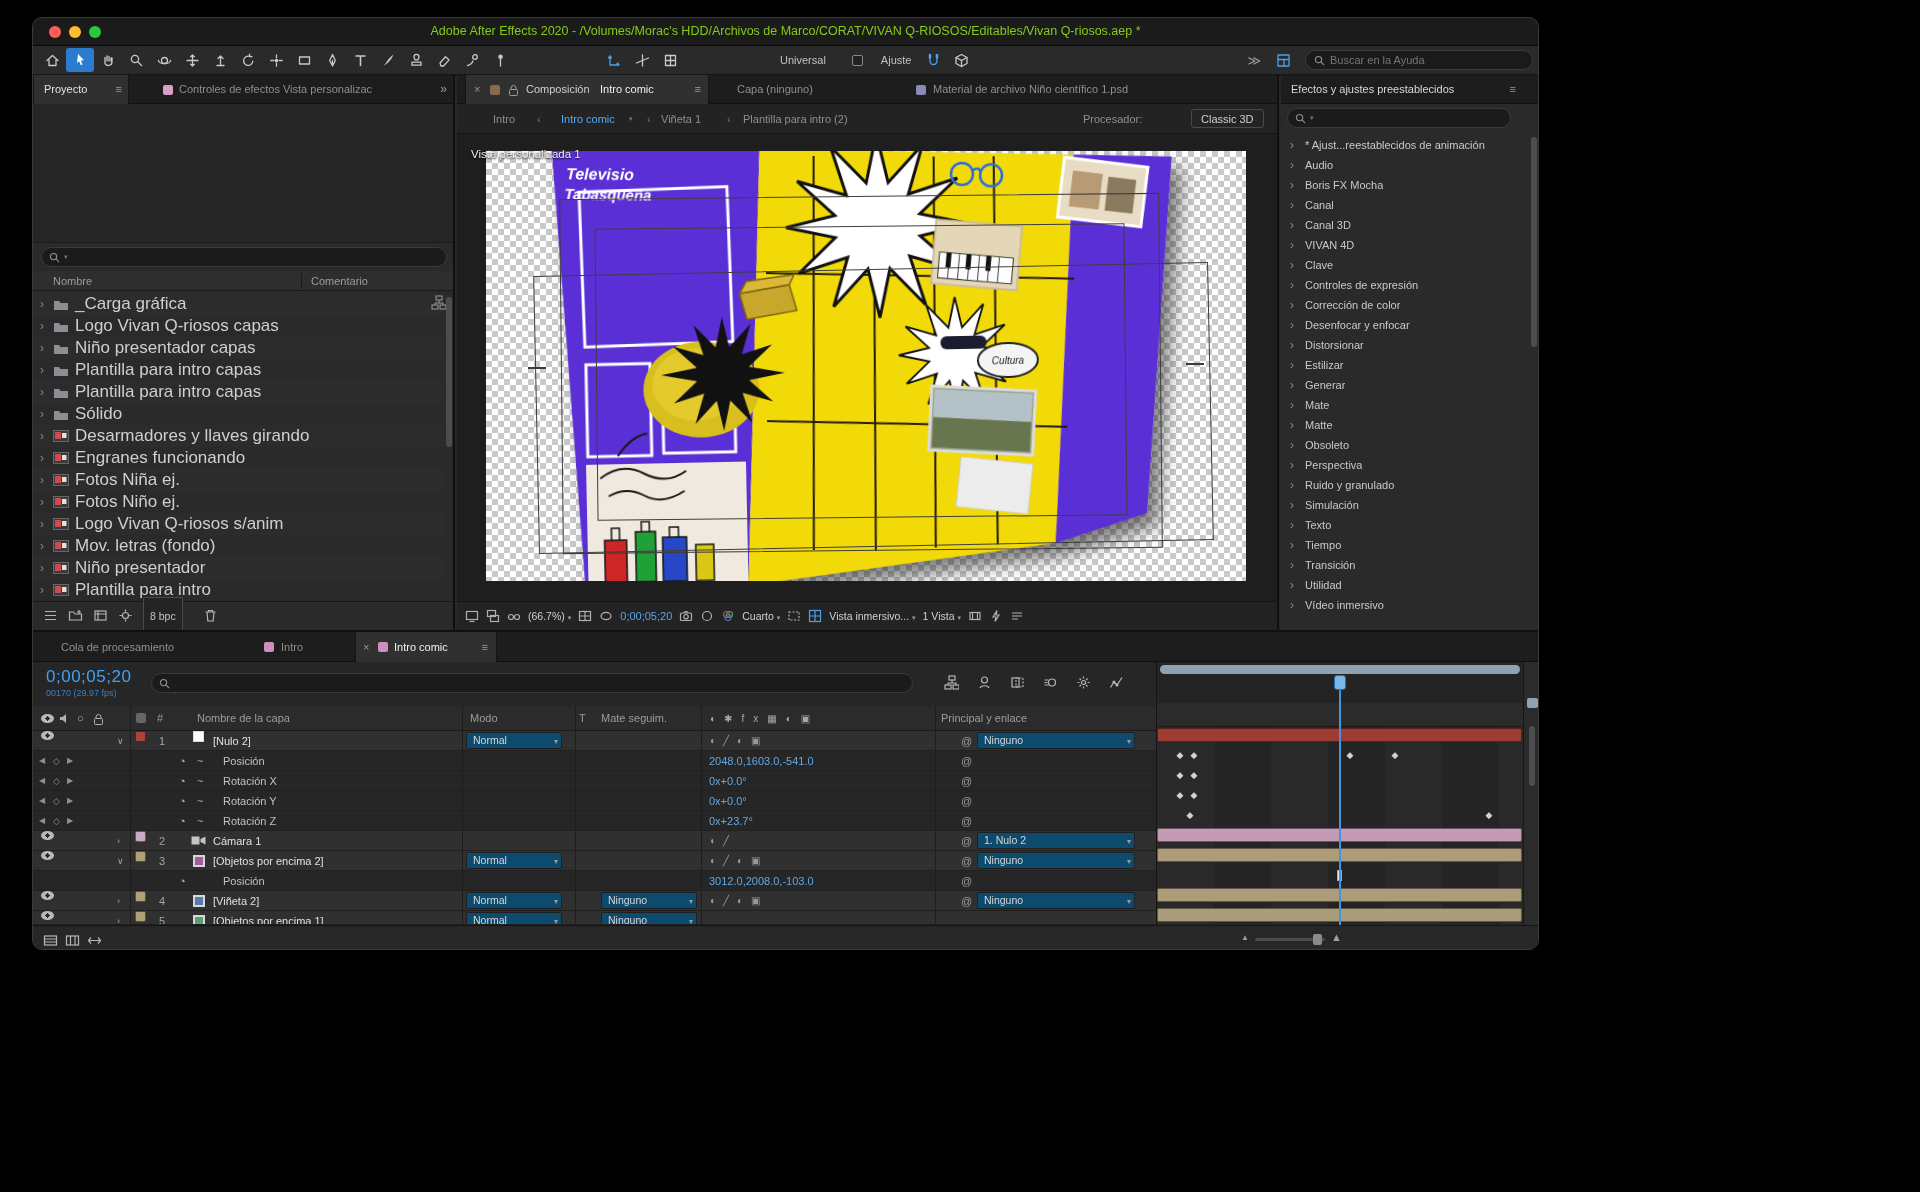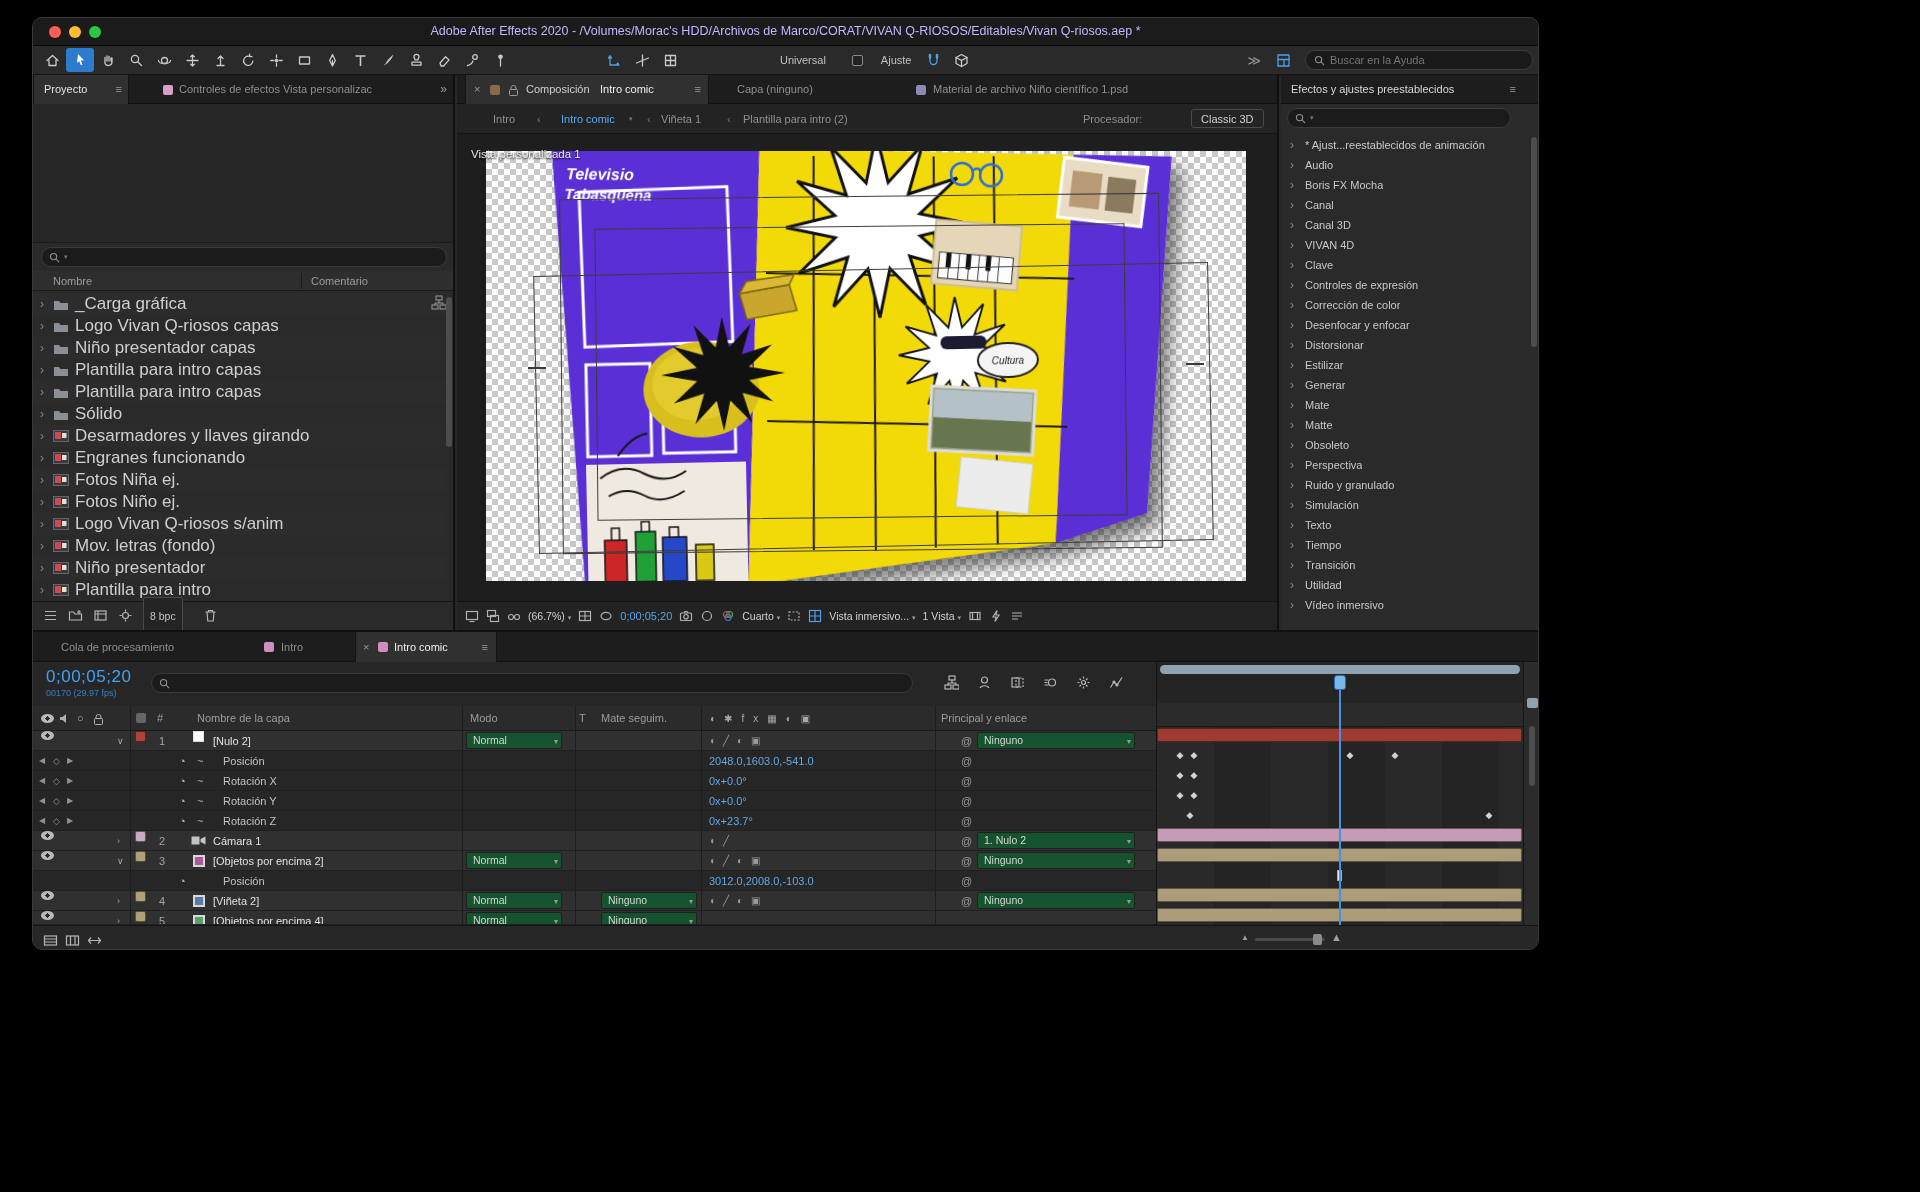--- a/index.html
+++ b/index.html
@@ -2,34 +2,34 @@
 <html><head>
 <meta charset="utf-8">
 <style>
 *{margin:0;padding:0;box-sizing:border-box}
 html,body{width:1920px;height:1192px;background:#000;overflow:hidden}
 body{font-family:"Liberation Sans",sans-serif;position:relative;font-size:11px;color:#c4c4c4}
 .win{position:absolute;left:32px;top:17px;width:1507px;height:933px;background:#272727;border-radius:10px;overflow:hidden;border:1px solid #3a3a3a;box-shadow:0 25px 70px rgba(0,0,0,.85)}
 
 .tbar{position:absolute;left:0;top:0;width:100%;height:28px;background:#1b1b1b;border-bottom:1px solid #080808}
 .tlight{position:absolute;top:8px;width:12px;height:12px;border-radius:6px}
-.wtitle{line-height:27px;text-align:center;color:#c4b5fd;font-size:12.5px;white-space:nowrap;overflow:hidden;padding:0 90px}
+.wtitle{line-height:27px;text-align:center;color:#84cc16;font-size:12.5px;white-space:nowrap;overflow:hidden;padding:0 90px}
 
 .toolbar{position:absolute;left:0;top:28px;width:100%;height:30px;background:#2a2a2a;border-bottom:2px solid #151515;display:flex;align-items:center;padding:0 5px}
 .tool{width:28px;height:24px;border-radius:3px;display:flex;align-items:center;justify-content:center;flex:none}
 .tool svg{width:17px;height:17px;stroke:#c9c9c9;fill:none;stroke-width:1.3;stroke-linecap:round;stroke-linejoin:round}
 .tool.on{background:#2d7bcd}.tool.on svg{stroke:#fff}
 .tool.blue svg{stroke:#4da0e8}
 .tbtxt{color:#c0c0c0;font-size:11px;flex:none}
 .chkbox{width:11px;height:11px;border:1px solid #8a8a8a;border-radius:2px;background:#222;flex:none}
 .tsearch{margin-left:8px;width:228px;height:20px;background:#1a1a1a;border:1px solid #3c3c3c;border-radius:10px;display:flex;align-items:center;padding:0 8px;gap:5px;flex:none}
 .tsearch input{flex:1;background:none;border:none;outline:none;color:#bbb;font-size:11px;font-family:"Liberation Sans",sans-serif}
 .mag{width:11px;height:11px;flex:none}
 
-.ddrop{position:absolute;height:17px;background:#14532d;border:1px solid #202020;border-radius:2px;color:#d6d6d6;font-size:10.5px;line-height:15px;padding:0 14px 0 6px;white-space:nowrap;overflow:hidden}
+.ddrop{position:absolute;height:17px;background:#0c4a6e;border:1px solid #202020;border-radius:2px;color:#d6d6d6;font-size:10.5px;line-height:15px;padding:0 14px 0 6px;white-space:nowrap;overflow:hidden}
 .ddrop b{position:absolute;right:3px;top:1px;font-weight:400;font-size:8px;color:#9a9a9a}
 .ddrop i{font-style:normal}
 .panel-tabbar{position:absolute;left:0;top:0;width:100%;height:29px;background:#1d1d1d;border-bottom:1px solid #101010}
 .ptab-active{position:absolute;top:0;height:29px;background:#303030;border-right:1px solid #141414;border-left:1px solid #141414}
 .chip{display:inline-block;width:10px;height:10px;border-radius:2px}
 .graytxt{color:#8f8f8f}
 .whitetxt{color:#e2e2e2}
 
 .main{position:absolute;left:0;top:57px;width:100%;height:555px}
 .pj{position:absolute;left:0;top:0;width:422px;height:555px;background:#2a2a2a;border-right:2px solid #101010}
@@ -921,21 +921,21 @@
     </div>
     <div class="trow layer" style="top:279px;height:14px;overflow:hidden">
       <span class="eye" style="left:8px"></span>
       <span class="xarr" style="left:84px">›</span>
       <span class="lchip" style="left:102px;background:#b0a078"></span>
       <span class="gtx" style="left:126px">5</span>
       <svg class="licon" style="left:160px" width="12" height="12">
           <rect width="12" height="12" fill="#d8d8d8"></rect>
           <rect x="2" y="2" width="8" height="8" fill="#5a9e6a"></rect>
         </svg>
-      <span class="lname" style="left:180px">[Objetos por encima 4]</span>
+      <span class="lname" style="left:180px">[Objetos por encima 1]</span>
       <span class="ddrop" style="left:433px;top:1px;width:96px"><i>Normal</i><b>▾</b></span>
       <span class="ddrop" style="left:568px;top:1px;width:96px"><i>Ninguno</i><b>▾</b></span>
     </div>
 
     <div class="vsep" style="left:97px"></div>
     <div class="vsep" style="left:429px"></div>
     <div class="vsep" style="left:542px"></div>
     <div class="vsep" style="left:668px"></div>
     <div class="vsep" style="left:902px"></div>
 

